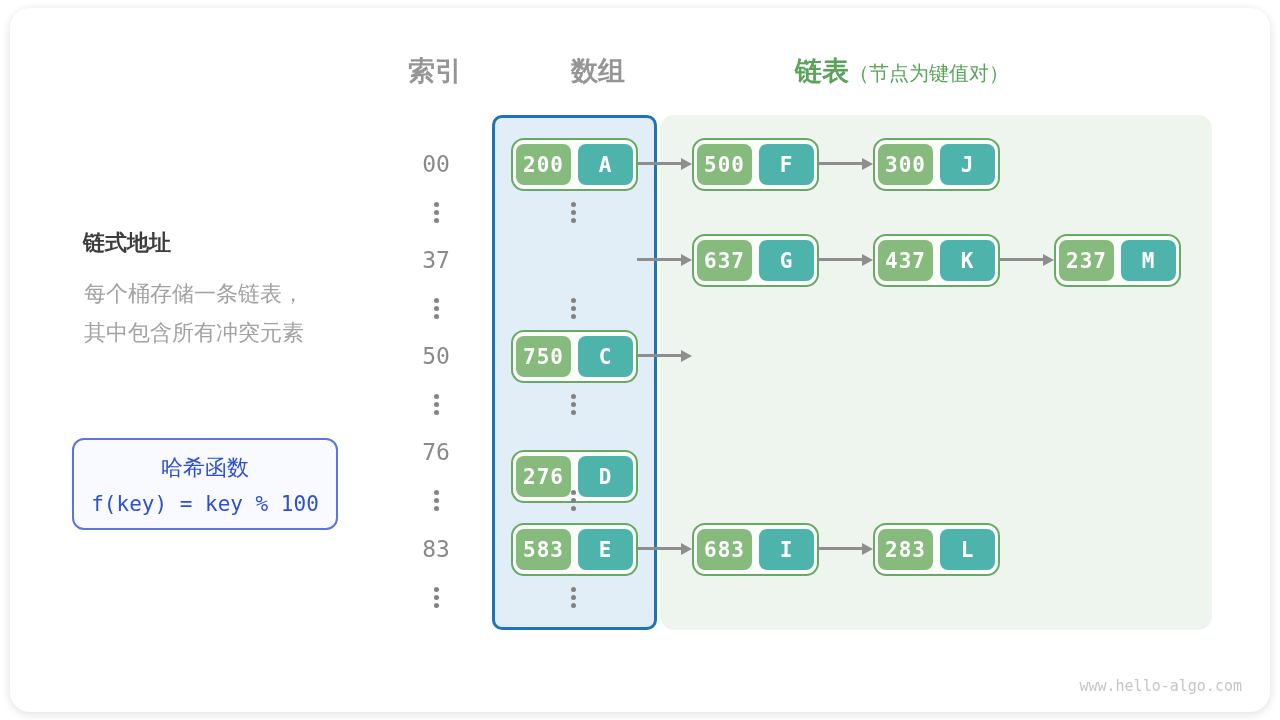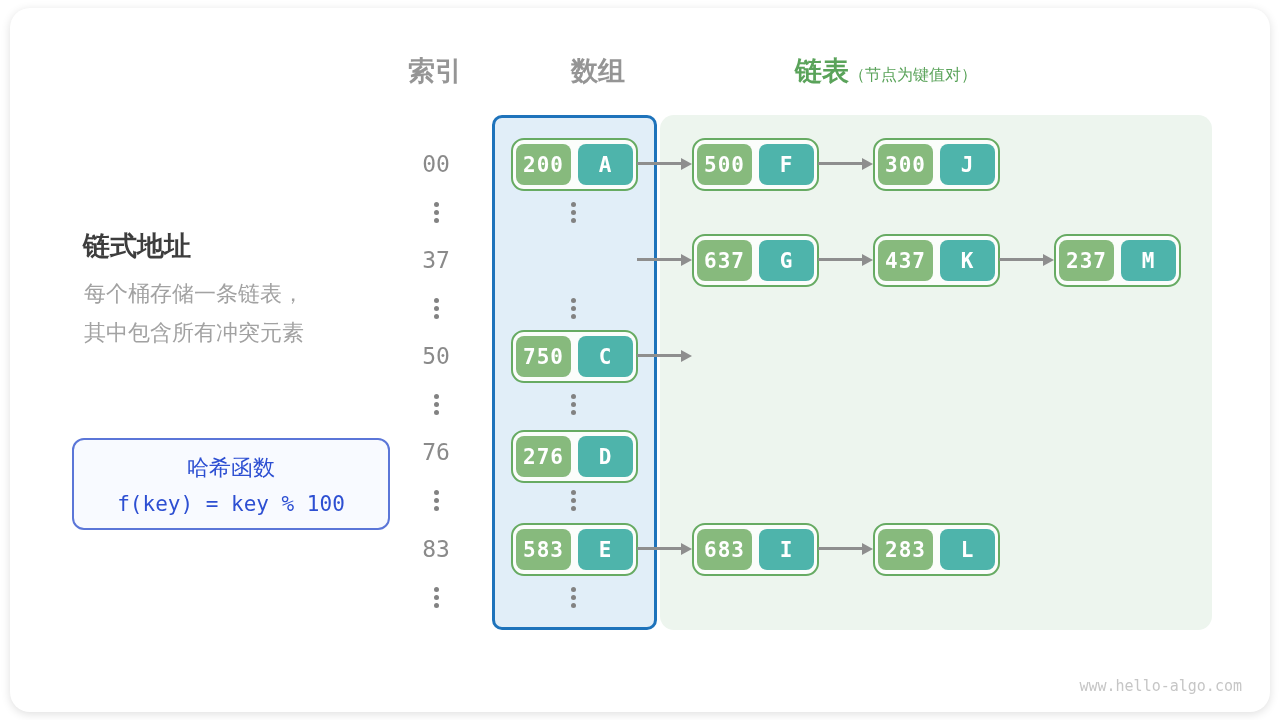--- a/index.html
+++ b/index.html
@@ -22,21 +22,21 @@
   .hdr {
     position: absolute;
     top: 53px;
     font-size: 27px;
     font-weight: bold;
     color: var(--header-gray, #959595);
     white-space: nowrap;
   }
   .hdr-green { color: var(--header-green, #5aa35a); }
   .hdr-note {
-    font-size: 16px;
+    font-size: 20px;
     font-weight: normal;
     color: var(--header-green, #5aa35a);
   }
   
   .list-area {
     position: absolute;
     left: 660px; top: 115px;
     width: 552px; height: 515px;
     background: var(--list-fill, #edf5ee);
     border-radius: 14px;
@@ -115,36 +115,36 @@
   .dots i {
     display: block;
     width: 5px; height: 5px;
     border-radius: 50%;
     background: var(--dot-gray, #828282);
   }
   
   .panel-title {
     position: absolute;
     left: 83px; top: 228px;
-    font-size: 27px;
+    font-size: 22px;
     font-weight: bold;
     color: var(--title-dark, #3d3d3d);
   }
   .panel-desc {
     position: absolute;
     left: 84px; top: 274px;
     font-size: 22px;
     line-height: 39px;
     color: var(--desc-gray, #a2a2a2);
     white-space: nowrap;
   }
   .hash-box {
     position: absolute;
     left: 72px; top: 438px;
-    width: 318px; height: 92px;
+    width: 266px; height: 92px;
     box-sizing: border-box;
     background: #f8faff;
     border: 2px solid var(--hash-border, #5b76d8);
     border-radius: 12px;
     display: flex;
     flex-direction: column;
     align-items: center;
     justify-content: center;
     gap: 9px;
   }
@@ -257,21 +257,21 @@
       <i></i>
       <i></i>
     </div>
   <div class="dots" style="left:571px;top:394px">
       <i></i>
       <i></i>
       <i></i>
     </div>
 
   <div class="idx" style="top:438px">76</div>
-  <div class="node" style="left:511px;top:430px">
+  <div class="node" style="left:511px;top:450px">
     <span class="cell cell-key">276</span>
     <span class="cell cell-val">D</span>
   </div>
 
   <div class="dots" style="left:434px;top:490px">
       <i></i>
       <i></i>
       <i></i>
     </div>
   <div class="dots" style="left:571px;top:490px">

